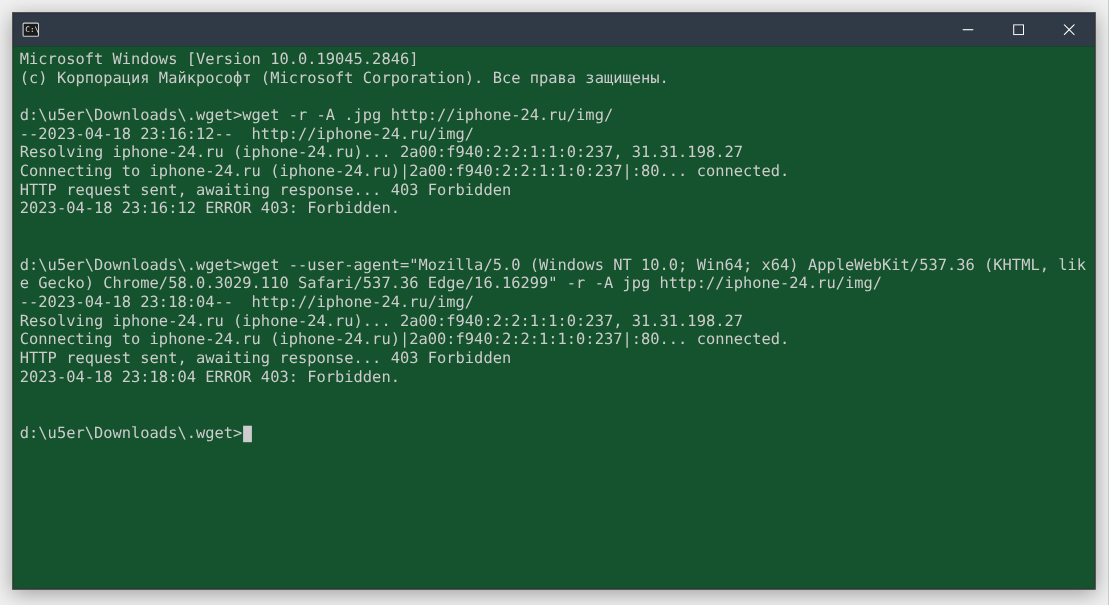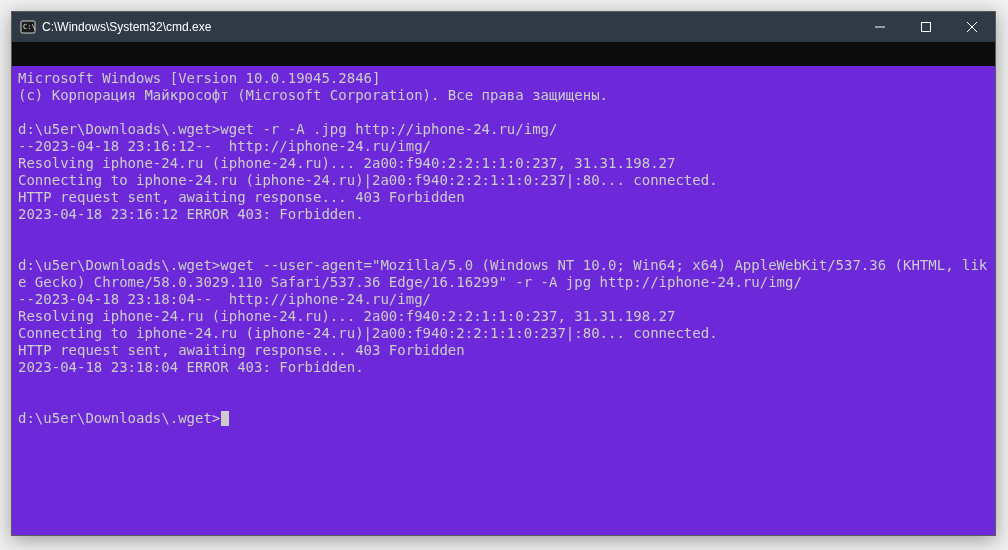--- a/index.html
+++ b/index.html
@@ -51,29 +51,28 @@
     height: 30px;
     display: inline-flex;
     align-items: center;
     justify-content: center;
     color: #ffffff;
   }
   .winbtn svg { display:block; }
 
   .term {
     flex: 1;
-    background: #6d28d9;
+    background: #14532d;
     color: #cccccc;
     font-family: Consolas, "Lucida Console", monospace;
     font-size: 14px;
     line-height: 17px;
     padding: 4px 6px 18px 6px;
     white-space: pre-wrap;
     overflow: hidden;
-    margin-top: 24px;
   }
   .term .line { white-space: pre-wrap; word-break: break-all; }
   .cursor {
     display:inline-block;
     width: 8px;
     height: 15px;
     background: #cccccc;
     vertical-align: text-bottom;
     margin-left: 1px;
     animation: blink 1s step-end infinite;
@@ -84,21 +83,20 @@
 <body>
 
 <div class="window">
   <div class="titlebar">
     <span class="icon-app">
       <svg width="16" height="16" viewBox="0 0 16 16">
         <rect x="1" y="2" width="14" height="12" rx="1" fill="#1b1b1b" stroke="#d0d0d0" stroke-width="1"></rect>
         <text x="3" y="10" font-family="Consolas,monospace" font-size="7" fill="#e6e6e6">C:\</text>
       </svg>
     </span>
-    <span class="title-text">C:\Windows\System32\cmd.exe</span>
     <span class="spacer"></span>
     <span class="winbtn">
       <svg width="10" height="10" viewBox="0 0 10 10">
           <rect x="0" y="4.5" width="10" height="1" fill="#ffffff"></rect>
         </svg>
     </span>
     <span class="winbtn">
       <svg width="10" height="10" viewBox="0 0 10 10">
           <rect x="0.5" y="0.5" width="9" height="9" fill="none" stroke="#ffffff" stroke-width="1"></rect>
         </svg>

